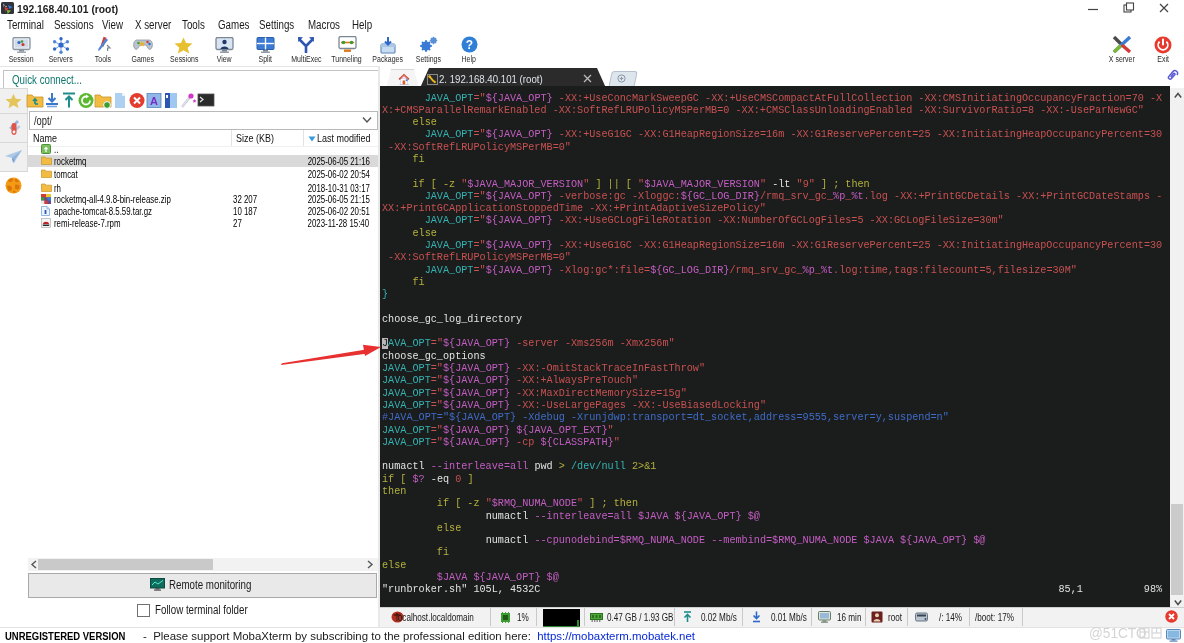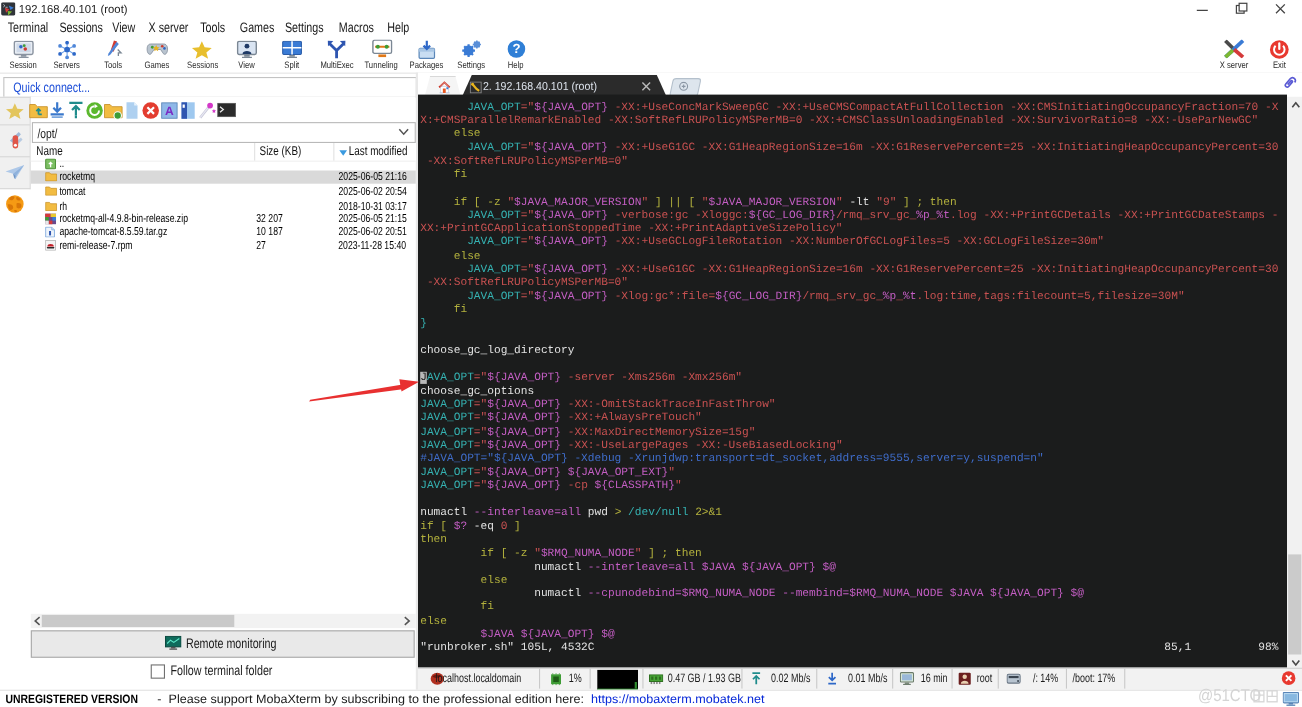--- a/index.html
+++ b/index.html
@@ -18,21 +18,21 @@
 <body>
 
 <div class="abs" style="left:0;top:0;width:1184px;height:18px;background:#ffffff;"></div>
 <svg class="abs" style="left:1px;top:2px" width="13" height="13" viewBox="0 0 13 13">
   <rect x="0" y="0" width="13" height="12" rx="1.5" fill="#30343a"></rect>
   <path d="M2 2 L3.5 3.2 L2 4.4 M4 4.6 L6 4.6" stroke="#cfd4da" stroke-width="0.7" fill="none"></path>
   <path d="M7 3 L11.5 5 L8.5 7 Z" fill="#3a7bd5"></path>
   <path d="M7.5 6.5 L3.5 5 L4.5 9.5 Z" fill="#d43a3a"></path>
   <path d="M6 8 L10 8.5 L6.5 12 Z" fill="#7cb832"></path>
 </svg>
-<div class="abs" style="left:17px;top:3px;font-size:10.5px;color:#1c1c1c;"><span class="sq" style="transform:scaleX(0.98)">192.168.40.101 (root)</span></div>
+<div class="abs" style="left:17px;top:3px;font-size:10.5px;color:#1c1c1c;font-weight:bold;"><span class="sq" style="transform:scaleX(0.98)">192.168.40.101 (root)</span></div>
 
 <svg class="abs" style="left:1080px;top:0" width="104" height="18" viewBox="0 0 104 18">
   <line x1="8" y1="9.5" x2="18" y2="9.5" stroke="#444" stroke-width="1.2"></line>
   <rect x="44" y="5" width="7" height="7" fill="none" stroke="#444" stroke-width="1.1"></rect>
   <rect x="46.5" y="3" width="7" height="7" fill="#fff" stroke="#444" stroke-width="1.1"></rect>
   <path d="M80 4 L88 12 M88 4 L80 12" stroke="#444" stroke-width="1.2"></path>
 </svg>
 
 <div class="abs" id="menubar" style="left:0;top:18px;width:1184px;height:16px;background:#fff;font-size:12.5px;color:#1a1a1a;">
   <span class="abs" style="left:7px"><span class="sq">Terminal</span></span>
@@ -175,21 +175,21 @@
 </svg>
 <div class="tbl" style="left:1094px"><span class="sqc" style="font-size:8.5px">X server</span></div>
 <svg class="abs" style="left:1154px;top:36px" width="18" height="18" viewBox="0 0 18 18">
   <circle cx="9" cy="9" r="8.5" fill="#e8392f"></circle>
   <path d="M9 3.5 L9 8.5" stroke="#fff" stroke-width="2" stroke-linecap="round"></path>
   <path d="M5.6 5.6 A 4.8 4.8 0 1 0 12.4 5.6" fill="none" stroke="#fff" stroke-width="1.8"></path>
 </svg>
 <div class="tbl" style="left:1135px"><span class="sqc">Exit</span></div>
 
 <div class="abs" style="left:3px;top:70px;width:374px;height:17px;border:1px solid #c3c3c3;background:#fff;"></div>
-<div class="abs" style="left:12px;top:73px;font-size:12.5px;color:#1d4ed8;"><span class="sq">Quick connect...</span></div>
+<div class="abs" style="left:12px;top:73px;font-size:12.5px;color:#0f766e;"><span class="sq">Quick connect...</span></div>
 
 <div class="abs" style="left:0;top:88px;width:28px;height:540px;background:#fff;"></div>
 <div class="abs" style="left:0;top:88px;width:27px;height:25px;background:#f0f0f0;border:1px solid #d8d8d8;border-width:1px 1px 0 0;"></div>
 <div class="abs" style="left:0;top:113px;width:27px;height:29px;background:#f0f0f0;border:1px solid #d8d8d8;border-width:1px 1px 0 0;"></div>
 <div class="abs" style="left:0;top:142px;width:27px;height:28px;background:#f0f0f0;border:1px solid #d8d8d8;border-width:1px 1px 1px 0;"></div>
 <svg class="abs" style="left:5px;top:93px" width="17" height="16" viewBox="0 0 19 17">
   <path d="M9.5 0.5 L12 6 L18.5 6.6 L13.6 10.8 L15.2 16.5 L9.5 13.2 L3.8 16.5 L5.4 10.8 L0.5 6.6 L7 6 Z" fill="#e3c55c"></path>
 </svg>
 <svg class="abs" style="left:6px;top:119px" width="16" height="18" viewBox="0 0 16 18">
   <path d="M3 9 L11 1 L13 3 L6 11 Z" fill="#9fb8d8"></path>

